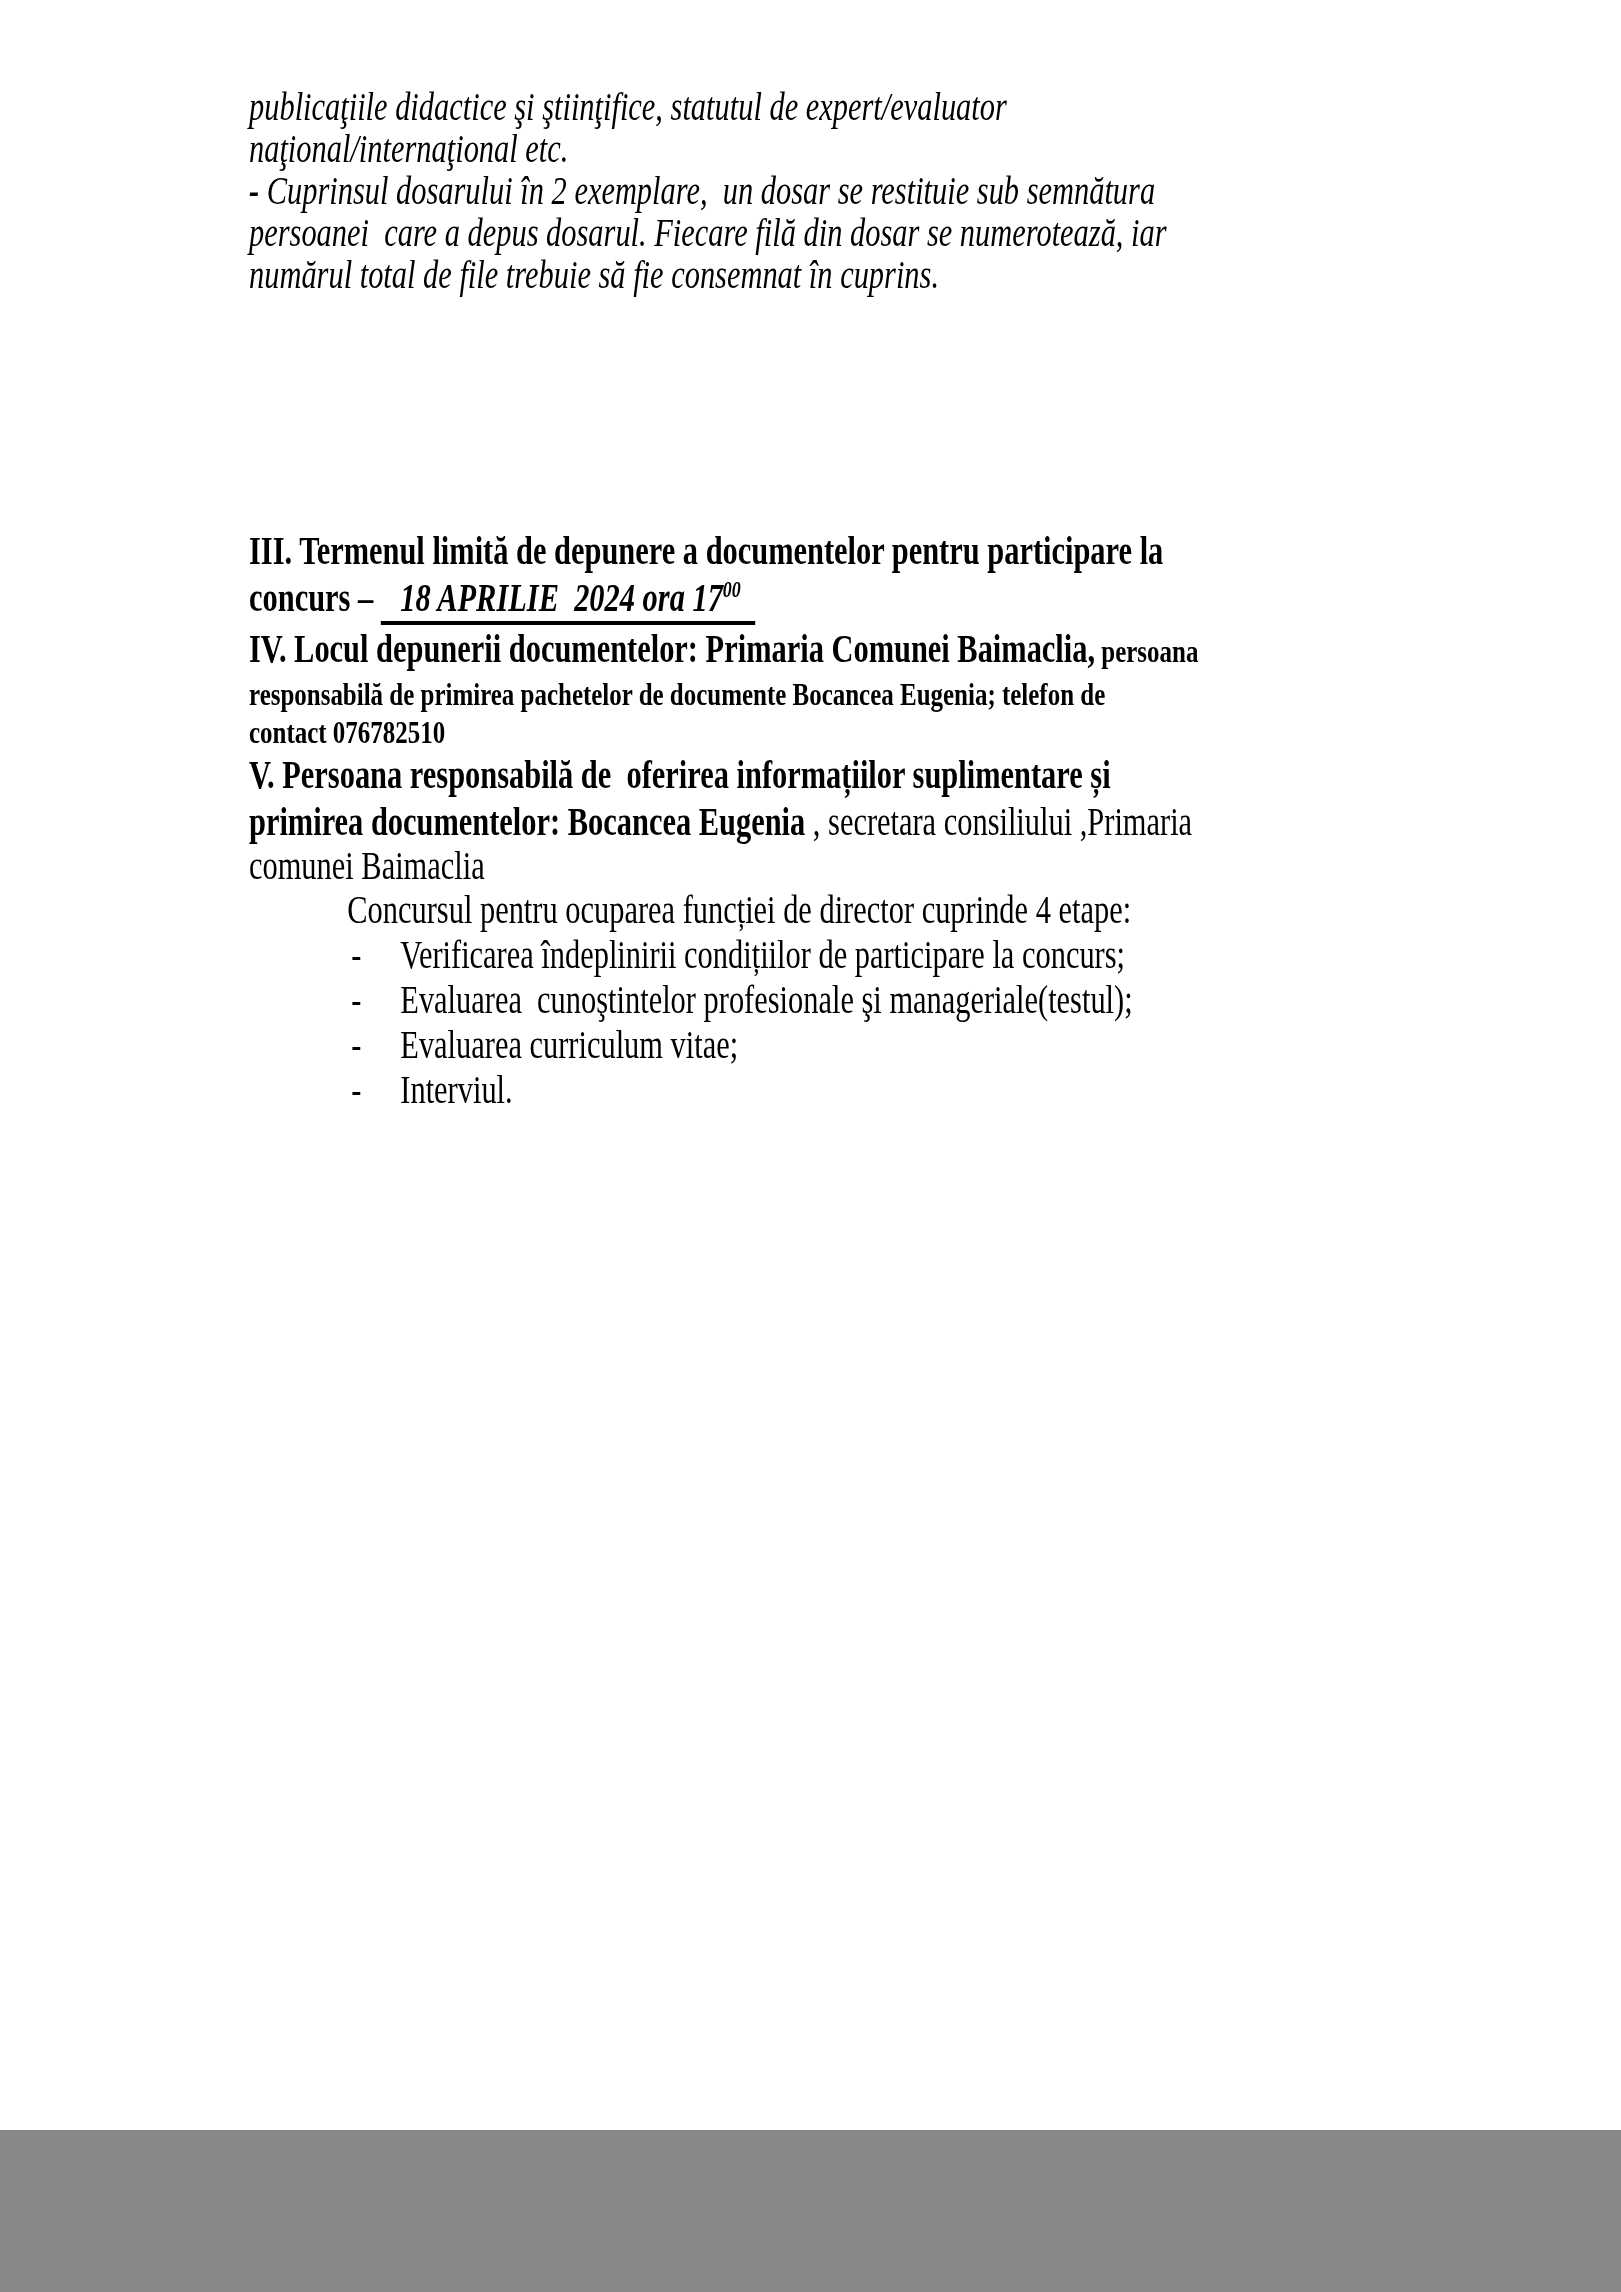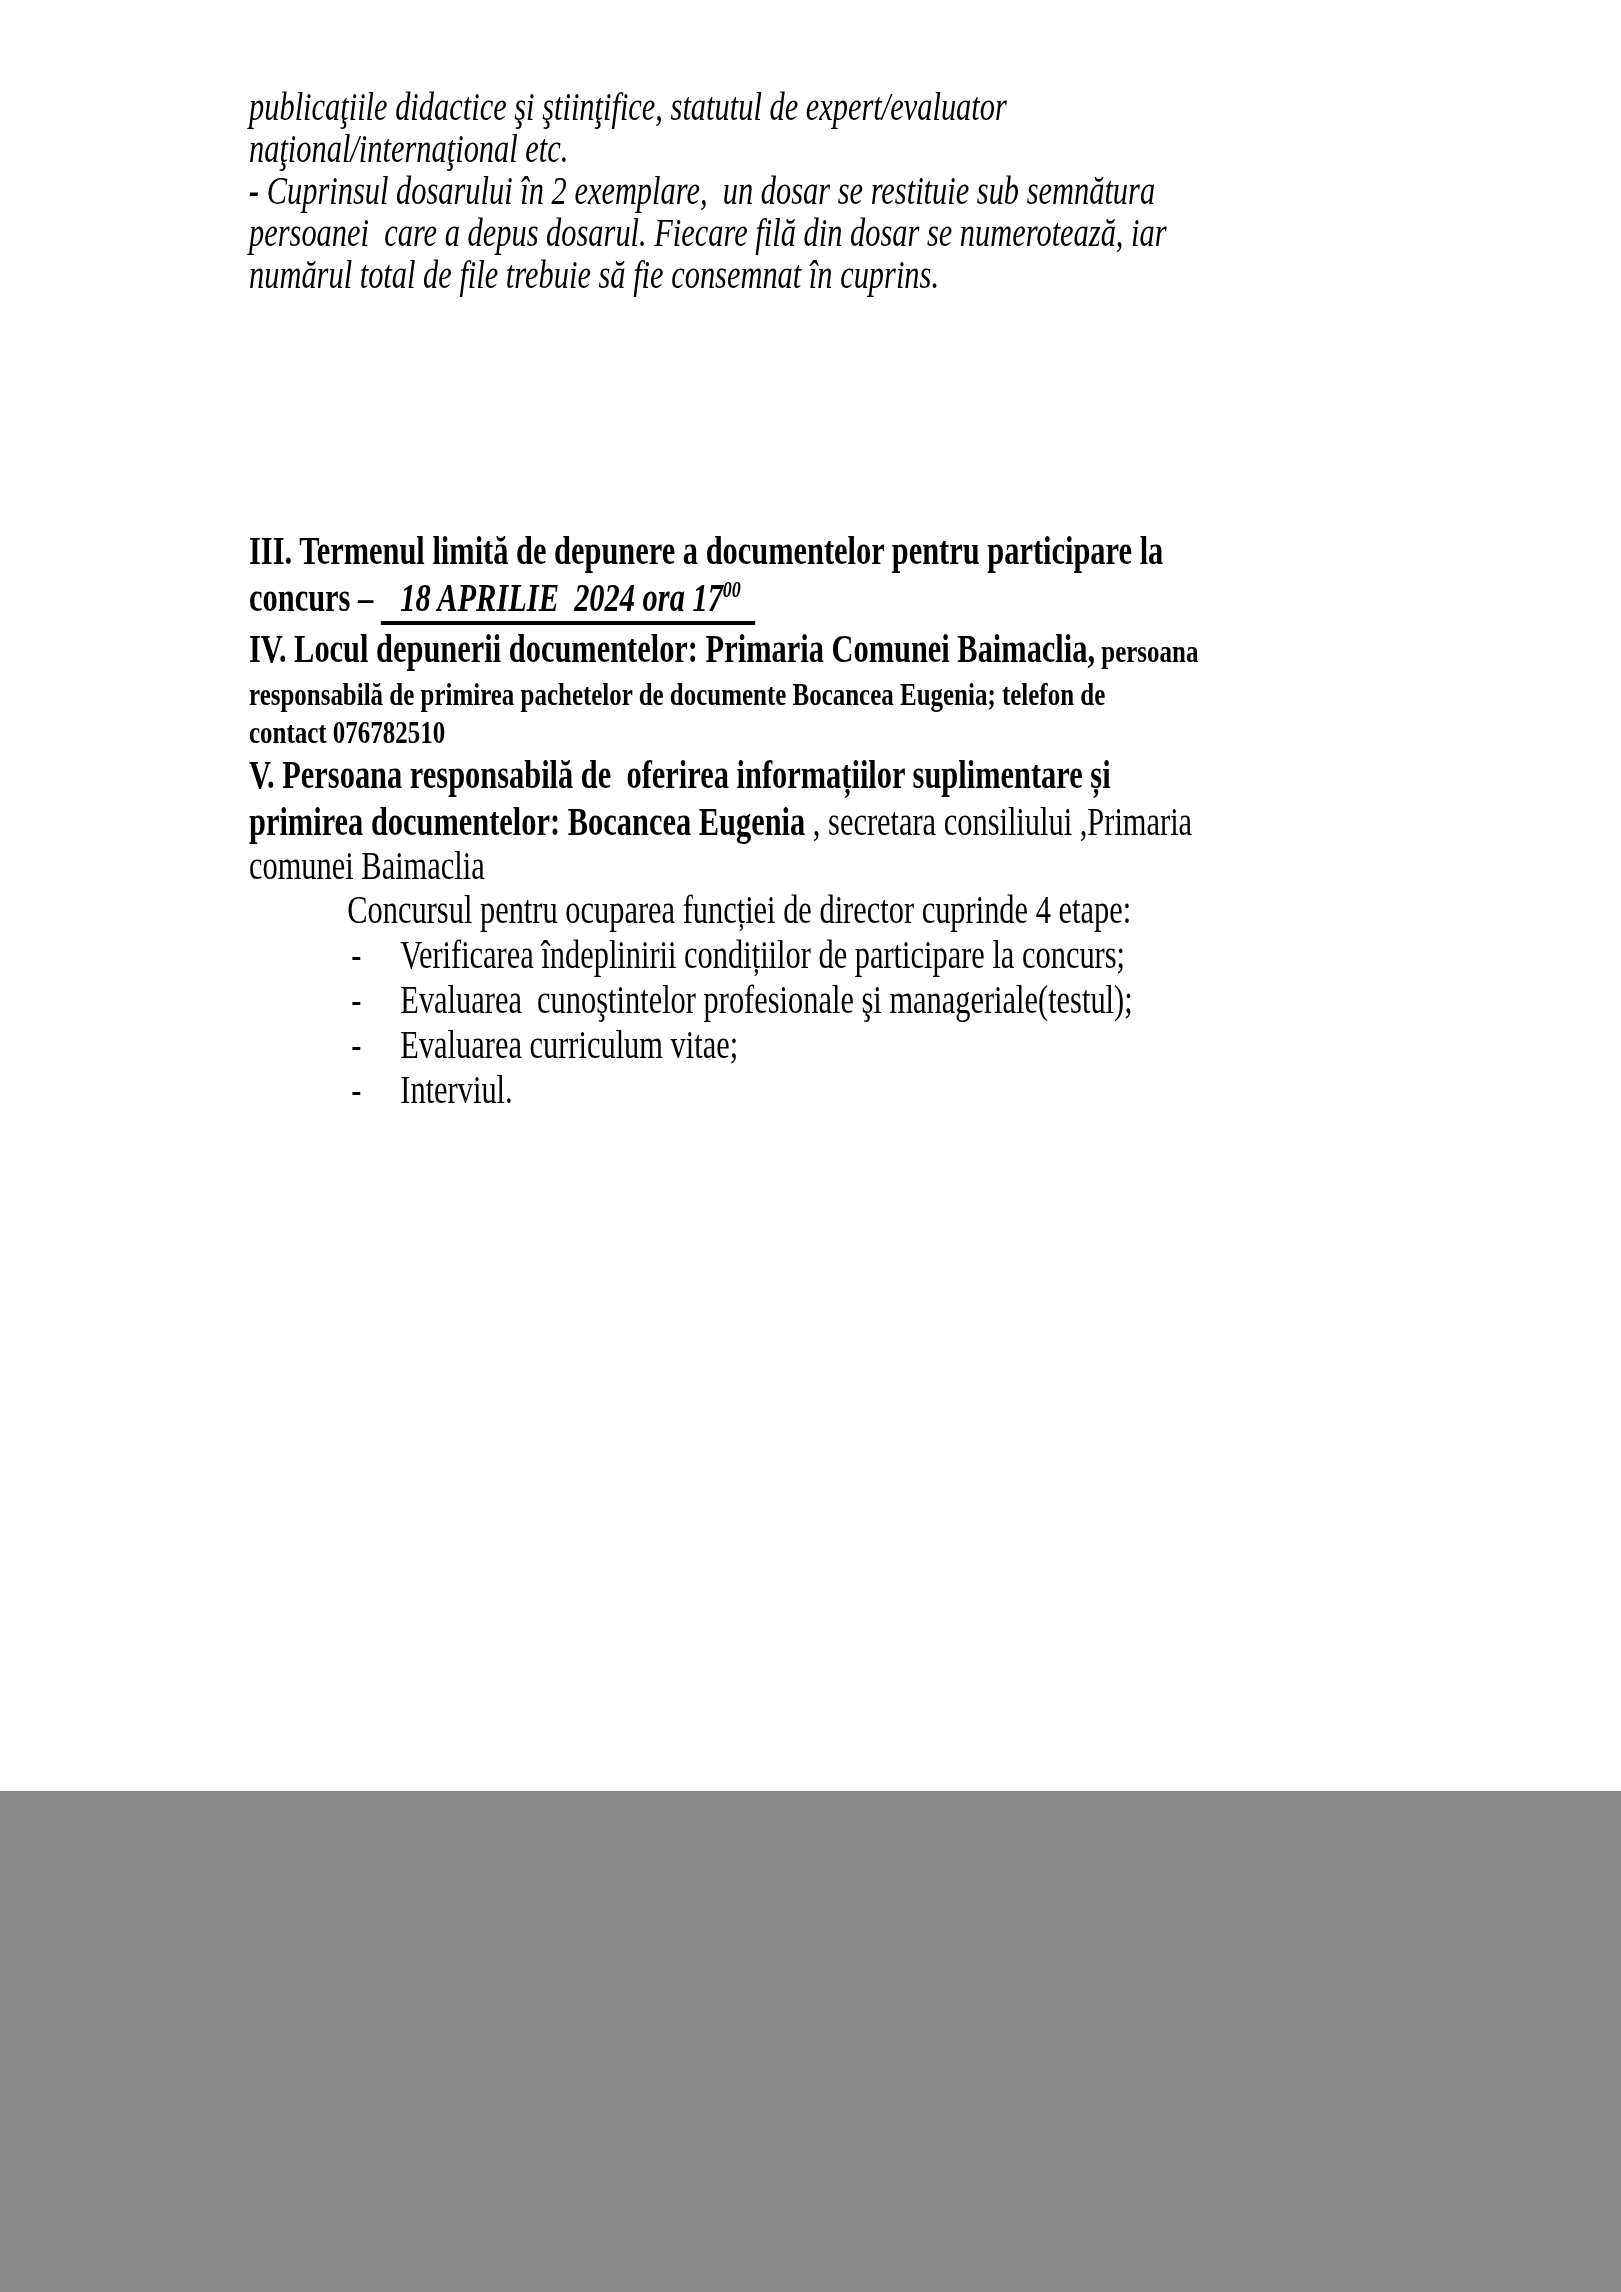--- a/index.html
+++ b/index.html
@@ -1,19 +1,19 @@
 <!DOCTYPE html>
 <html style="font-size:14.3px"><head>
 <meta charset="utf-8">
 <style>
   html, body { margin: 0; padding: 0; background: #888; }
   .page {
     position: relative;
     width: 1622px;
-    height: 1791px;
+    height: 2130px;
     background: #ffffff;
     color: #000000;
     font-family: "Liberation Serif", "DejaVu Serif", serif;
     overflow: hidden;
   }
   .content {
     position: absolute;
     left: 249px;
     top: 86px;
     width: 1720px;

